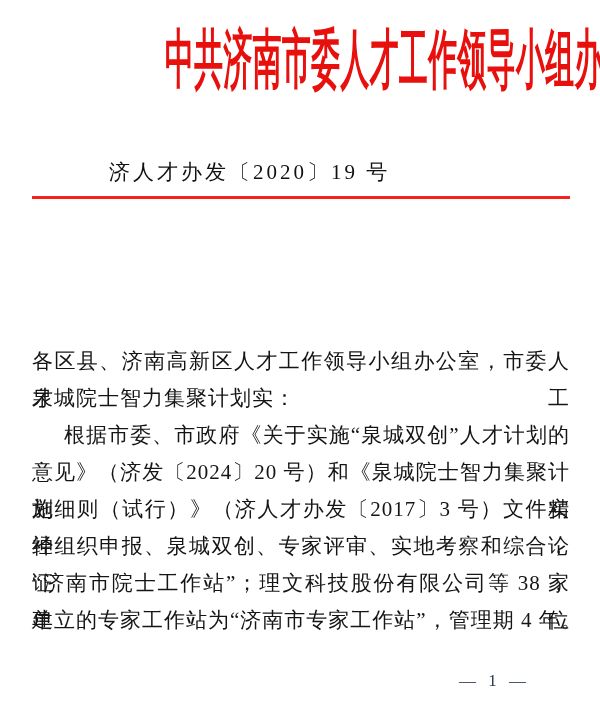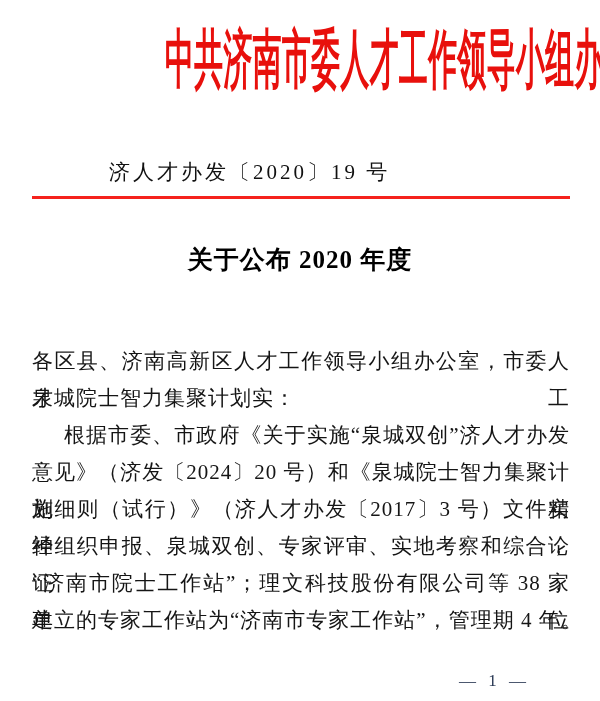--- a/index.html
+++ b/index.html
@@ -102,27 +102,26 @@
 
 <div class="page">
 
   <div class="red-header">中共济南市委人才工作领导小组办公室文件</div>
 
   <div class="doc-number">济人才办发〔2020〕19 号</div>
 
   <div class="red-rule"></div>
 
   <div class="doc-title">
-    <div>关于公布 2020 年度</div>
   </div>
 
   <div class="doc-body">
     <div class="body-line justified">各区县、济南高新区人才工作领导小组办公室，市委人才工</div>
     <div class="body-line">泉城院士智力集聚计划实：</div>
-    <div class="body-line justified indent">根据市委、市政府《关于实施“泉城双创”济人才办发</div>
+    <div class="body-line justified indent">根据市委、市政府《关于实施“泉城双创”人才计划的</div>
     <div class="body-line justified">意见》（济发〔2024〕20 号）和《泉城院士智力集聚计划实</div>
     <div class="body-line justified">施细则（试行）》（济人才办发〔2017〕3 号）文件精神，</div>
     <div class="body-line justified">经组织申报、泉城双创、专家评审、实地考察和综合论证，</div>
     <div class="body-line justified">“济南市院士工作站”；理文科技股份有限公司等 38 家单位</div>
     <div class="body-line">建立的专家工作站为“济南市专家工作站”，管理期 4 年。</div>
   </div>
 
   <div class="page-number">— 1 —</div>
 
 </div>

